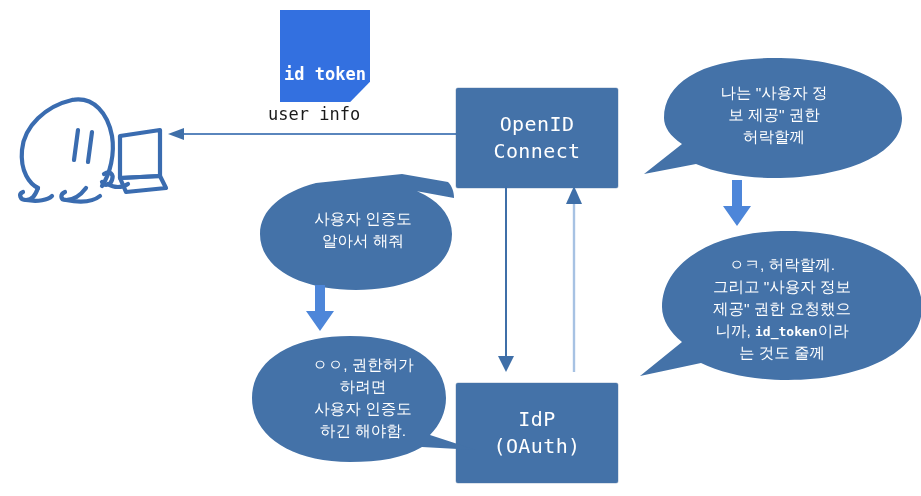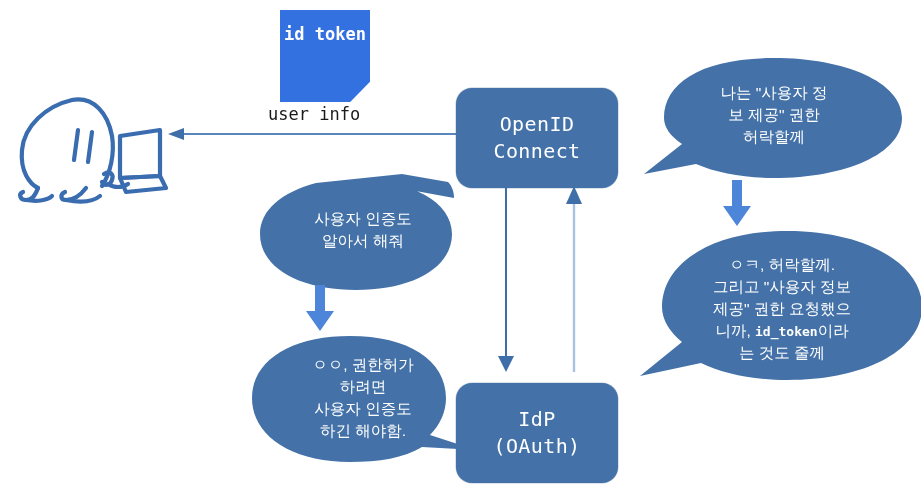--- a/index.html
+++ b/index.html
@@ -16,21 +16,21 @@
     width: 921px;
     height: 496px;
     background: #ffffff;
     overflow: hidden;
   }
   .abs { position: absolute; }
 
   
   .node {
     background: #4472a8;
-    border-radius: 16px;
+    border-radius: 2px;
     color: #ffffff;
     display: flex;
     align-items: center;
     justify-content: center;
     text-align: center;
     font-family: "DejaVu Sans Mono", "Liberation Mono", monospace;
     font-size: 20px;
     line-height: 1.35;
     letter-spacing: 0.4px;
     box-shadow: 0 0 0 0.5px rgba(50,90,140,0.35);
@@ -49,20 +49,21 @@
   .doc-text {
     position: relative;
     z-index: 2;
     color: #ffffff;
     font-family: "DejaVu Sans Mono", "Liberation Mono", monospace;
     font-size: 17px;
     line-height: 1.45;
     text-align: center;
     padding-top: 12px;
     font-weight: bold;
+    margin-top: 40px;
   }
   .doc-caption {
     font-family: "DejaVu Sans Mono", "Liberation Mono", monospace;
     font-size: 17px;
     color: #1a1a1a;
     white-space: nowrap;
   }
 
   
   .bubble { color: #ffffff; }

